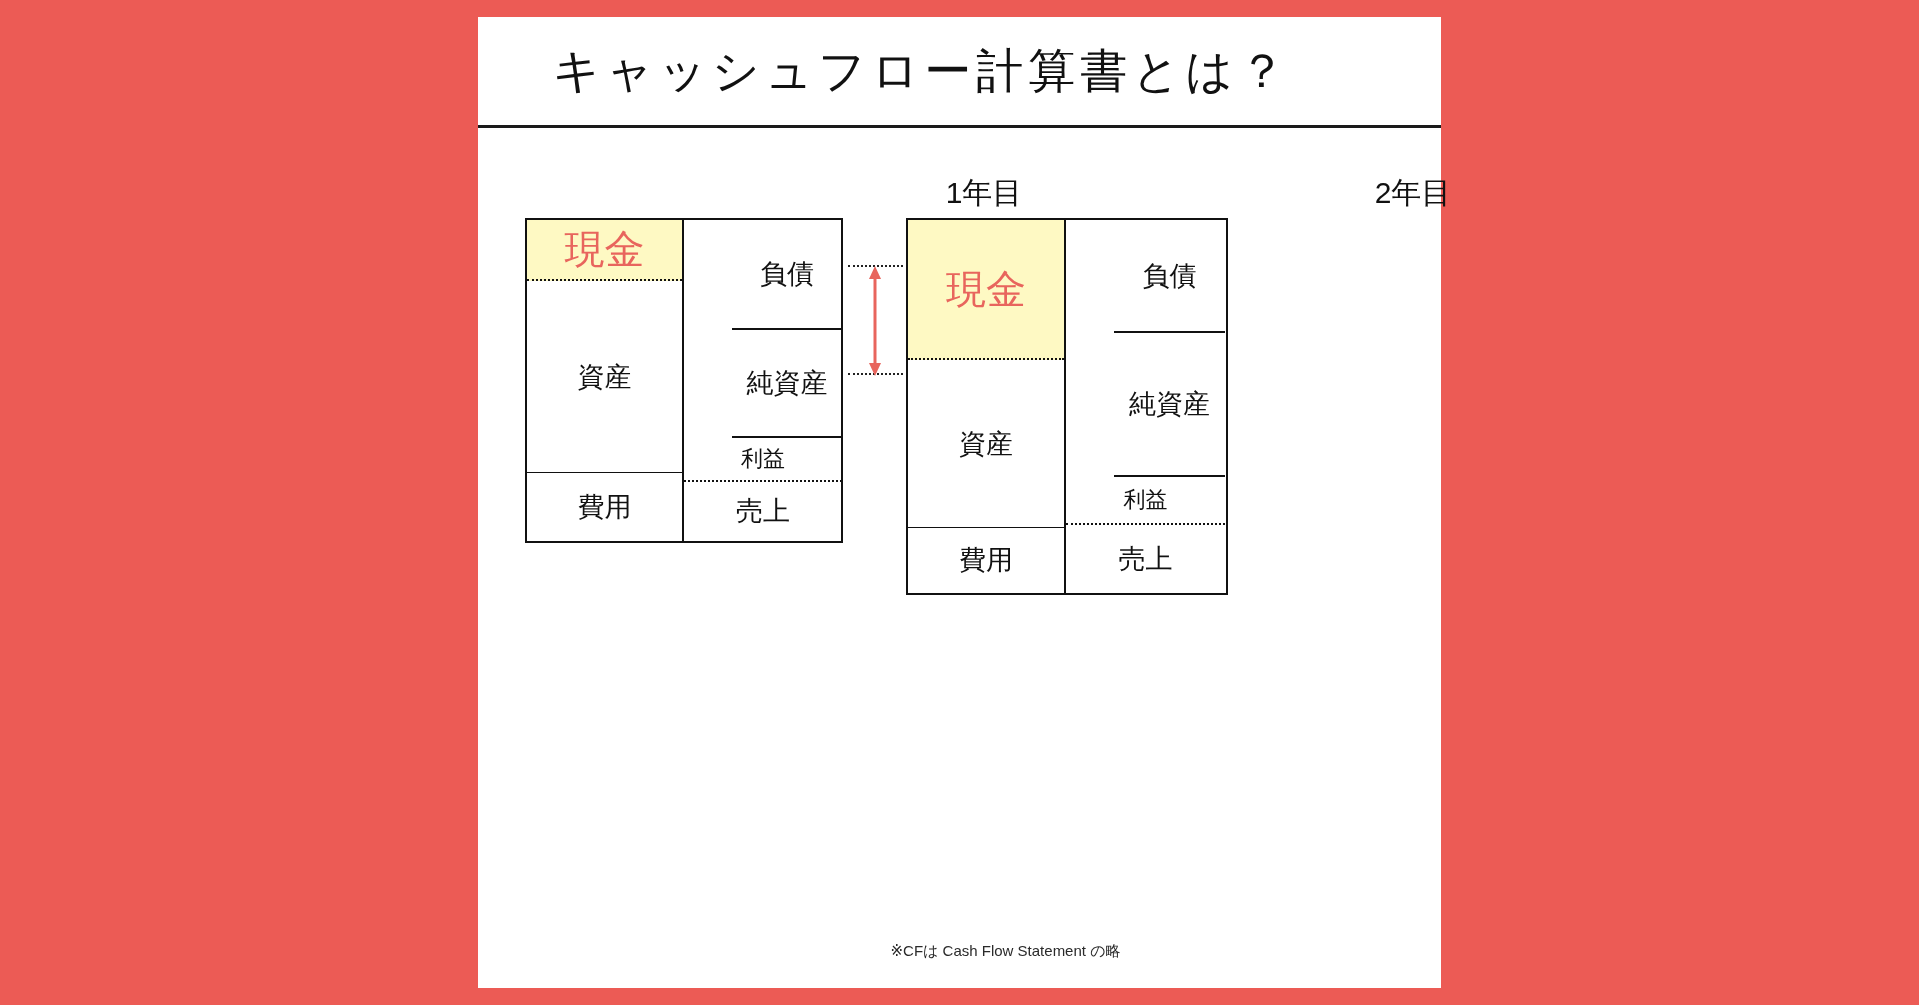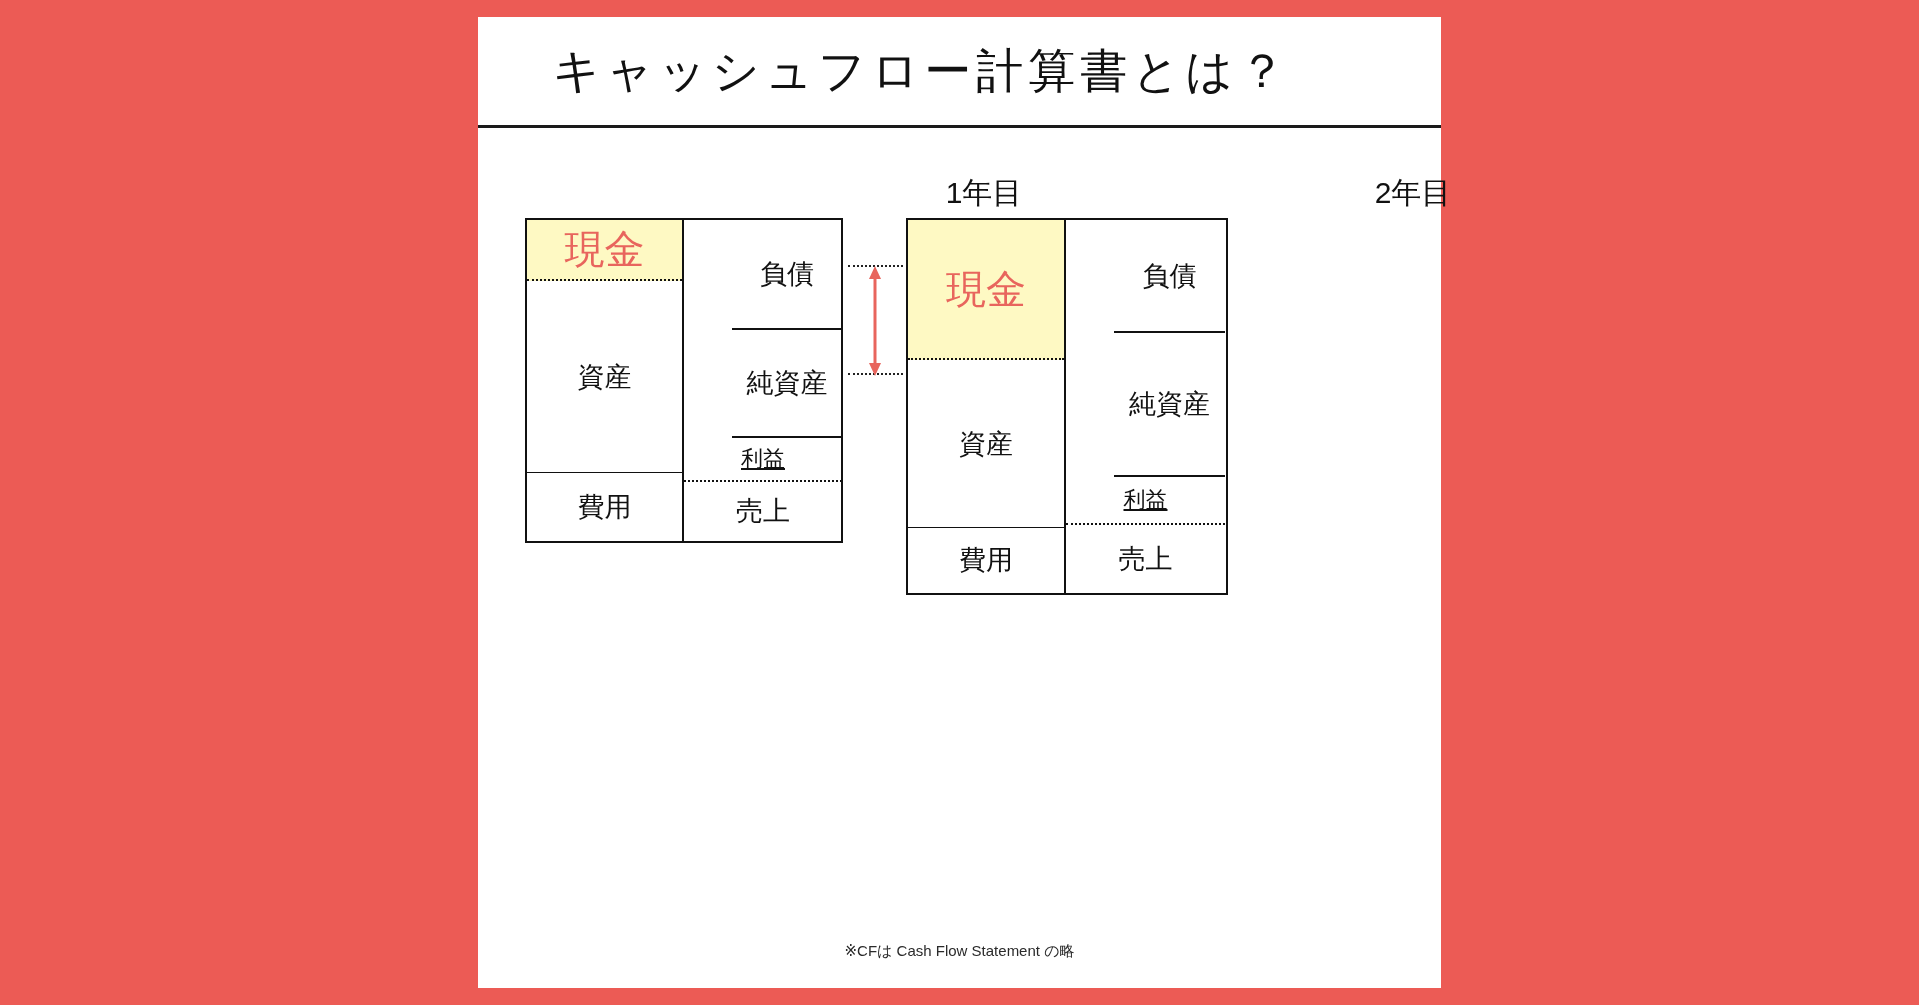--- a/index.html
+++ b/index.html
@@ -84,21 +84,21 @@
     position: absolute;
     box-sizing: border-box;
     display: flex;
     align-items: center;
     justify-content: center;
     left: 0;
     right: 0;
     font-size: 27px;
     color: #111111;
   }
-  .cell.small { font-size: 22px; text-decoration: underline; }
+  .cell.small { font-size: 22px; }
   .cell.cash {
     background: #fef9c3;
     color: #e8655d;
     font-size: 40px;
   }
   .solid-b { border-bottom: 2.5px solid #111; margin-left: 48px; }
   .thin-b  { border-bottom: 1.6px solid #111; }
   .dot-b   { border-bottom: 2px dotted #111; }
   .outer   { border: 2.5px solid #111; }
 
@@ -128,20 +128,21 @@
 
   #footnote {
     position: absolute;
     left: 0;
     top: 925px;
     width: 963px;
     text-align: center;
     font-size: 15px;
     color: #2a2a2a;
     white-space: nowrap;
+    padding-left: 46px;
   }
 </style>
 </head>
 <body>
 
 <div id="card">
 
   <div id="title-wrap">
     <div id="title">キャッシュフロー計算書とは？</div>
   </div>

